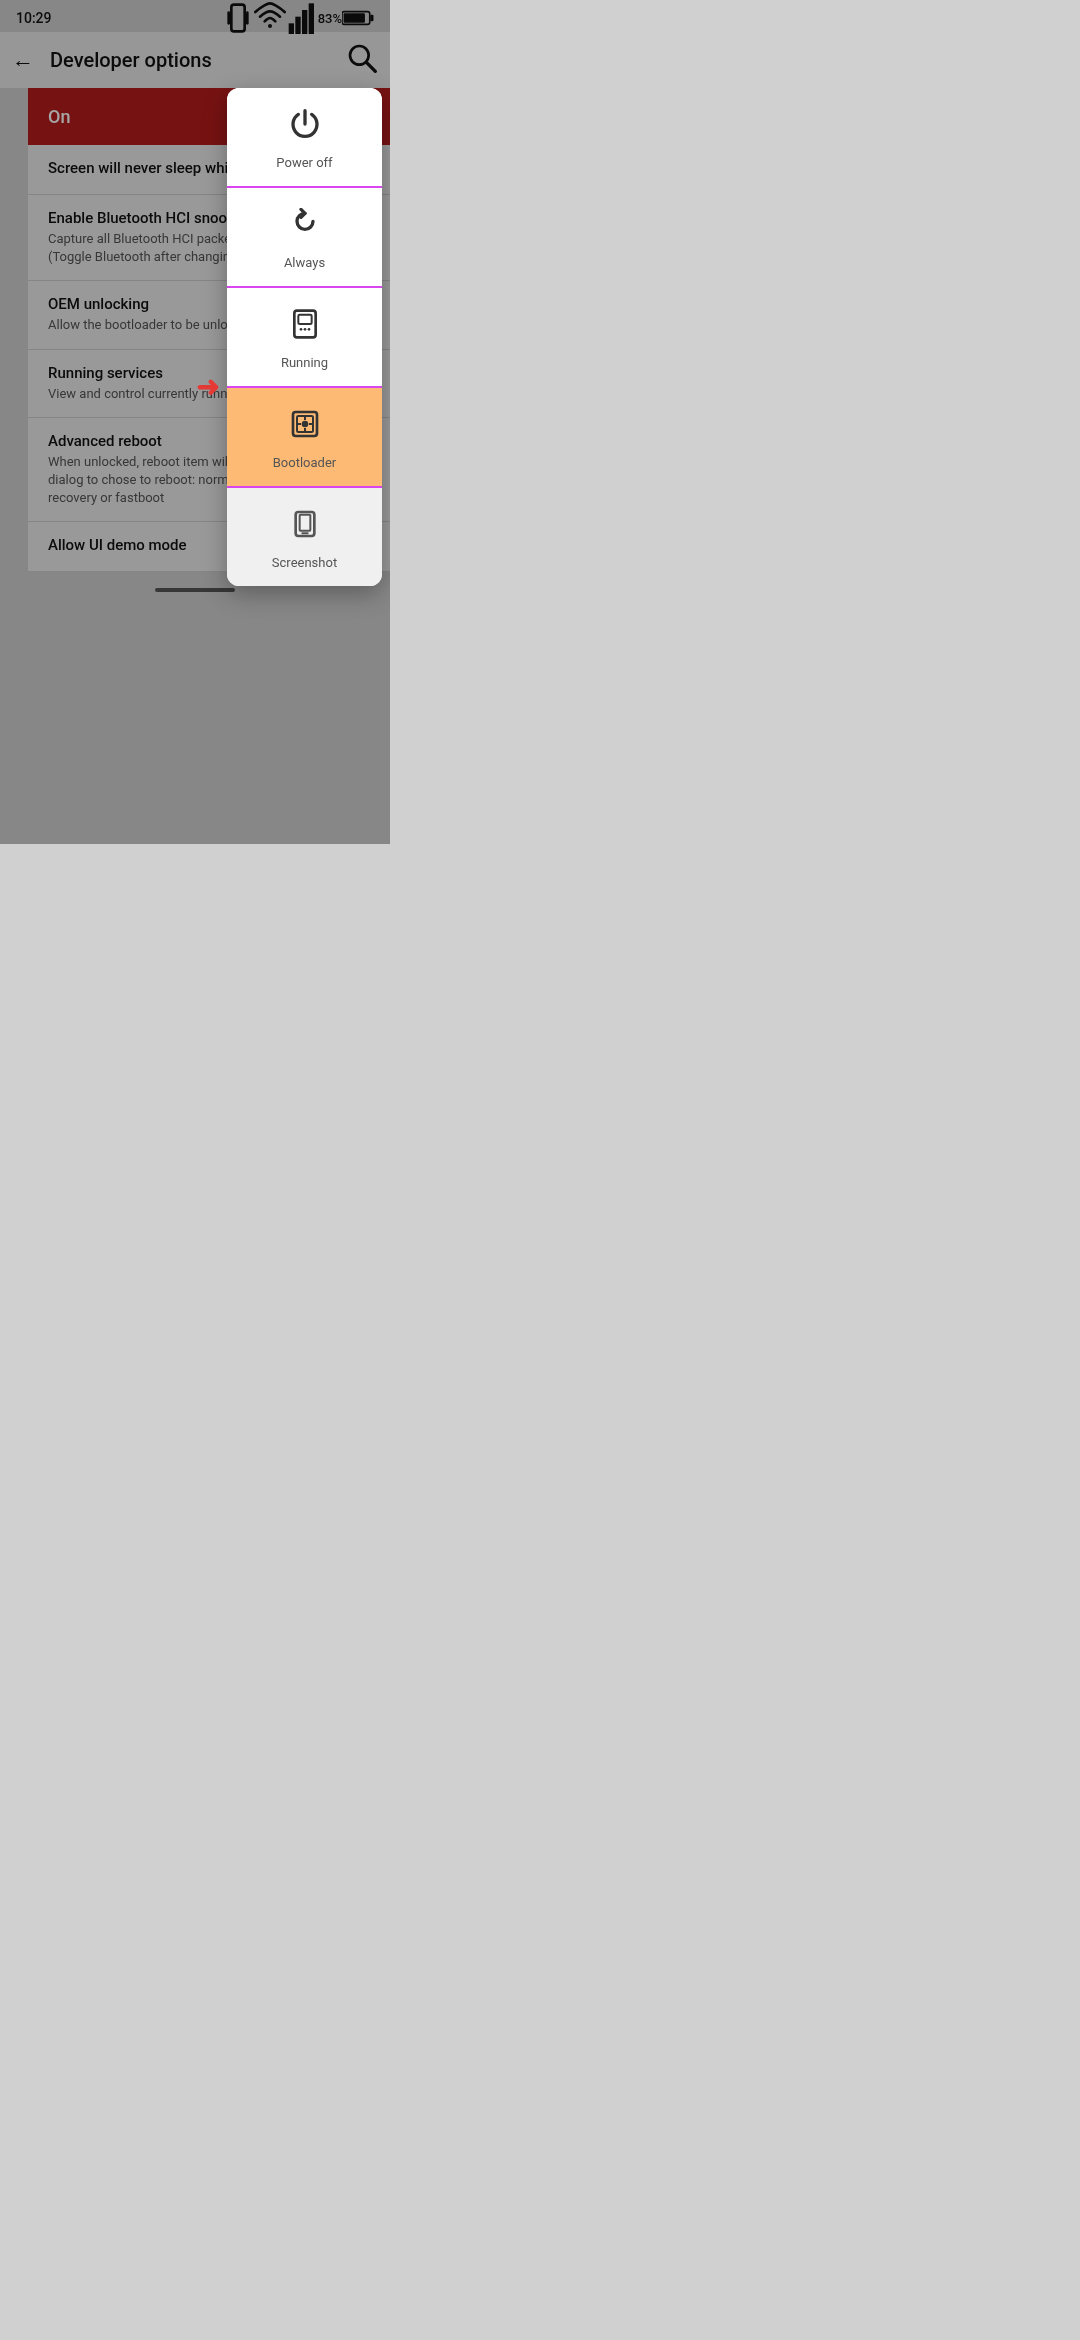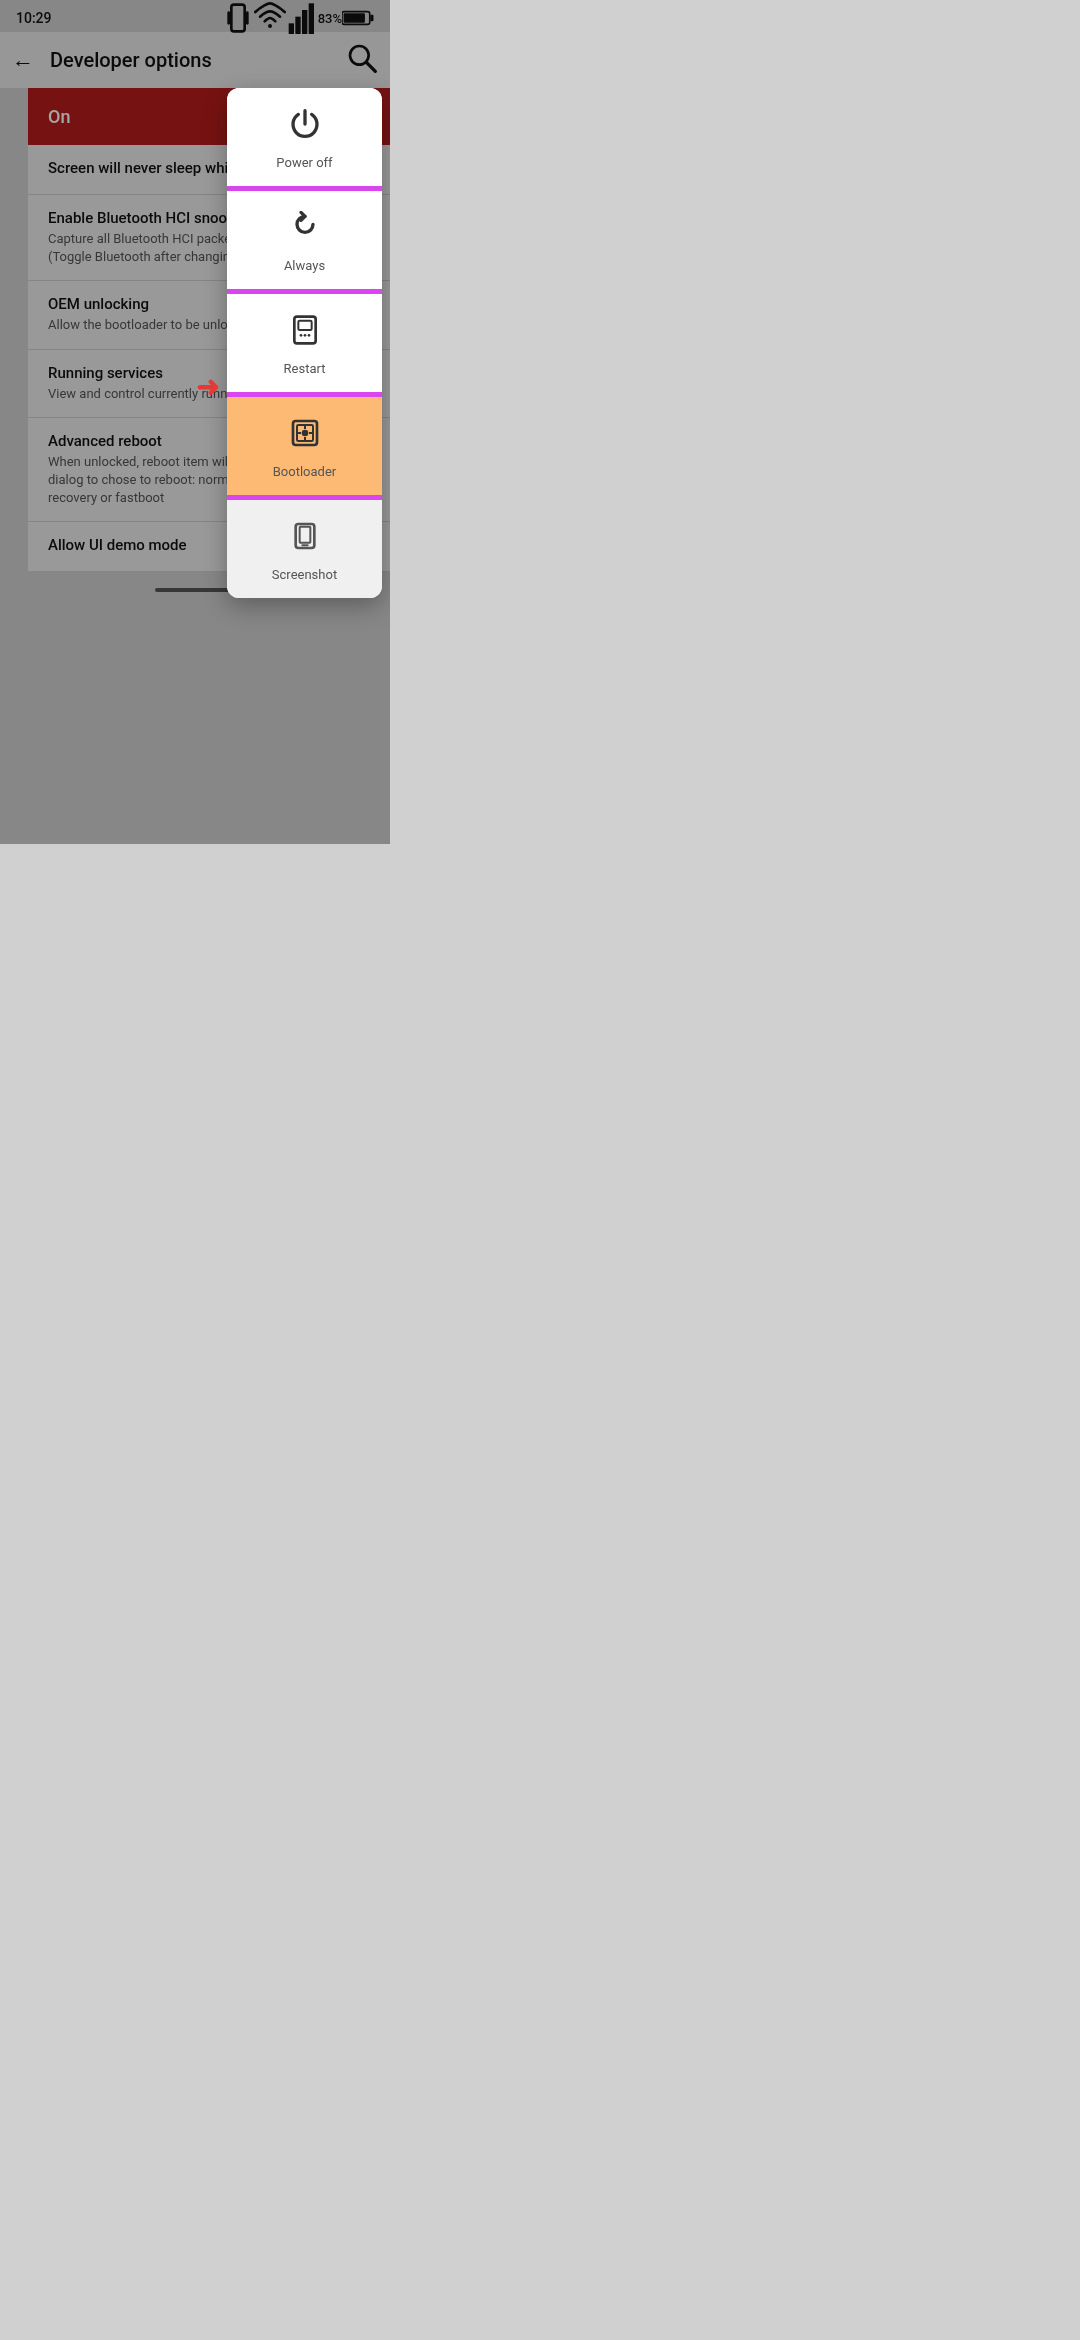--- a/index.html
+++ b/index.html
@@ -154,21 +154,21 @@
       z-index: 20;
       overflow: hidden;
     }
 
     .power-menu-item {
       display: flex;
       flex-direction: column;
       align-items: center;
       padding: 20px 10px 16px 10px;
       cursor: pointer;
-      border-bottom: 5px solid #d946ef;
+      border-bottom: 2px solid #d946ef;
       background: white;
     }
 
     .power-menu-item:last-child {
       border-bottom: none;
       background: #f5f5f5;
     }
 
     .power-menu-item.bootloader-item {
       background: #fdba74;
@@ -329,21 +329,21 @@
   <div class="power-menu-item">
     <div class="power-menu-icon">
       <svg width="36" height="36" viewBox="0 0 24 24">
         <rect x="4" y="2" width="16" height="20" rx="2" fill="none" stroke="#333" stroke-width="2"></rect>
         <rect x="7" y="5" width="10" height="7" rx="1" fill="none" stroke="#333" stroke-width="1.5"></rect>
         <circle cx="9" cy="16" r="1" fill="#333"></circle>
         <circle cx="12" cy="16" r="1" fill="#333"></circle>
         <circle cx="15" cy="16" r="1" fill="#333"></circle>
       </svg>
     </div>
-    <span class="power-menu-label">Restart</span>
+    <span class="power-menu-label">Running</span>
   </div>
 
   <div class="power-menu-item bootloader-item">
     <div class="power-menu-icon">
       <svg width="36" height="36" viewBox="0 0 24 24">
         <rect x="3" y="3" width="18" height="18" rx="2" fill="none" stroke="#333" stroke-width="2"></rect>
         <rect x="6" y="6" width="12" height="12" rx="1" fill="none" stroke="#333" stroke-width="1.5"></rect>
         <circle cx="12" cy="12" r="2.5" fill="#333"></circle>
         <line x1="12" y1="6" x2="12" y2="9" stroke="#333" stroke-width="1.5"></line>
         <line x1="12" y1="15" x2="12" y2="18" stroke="#333" stroke-width="1.5"></line>

